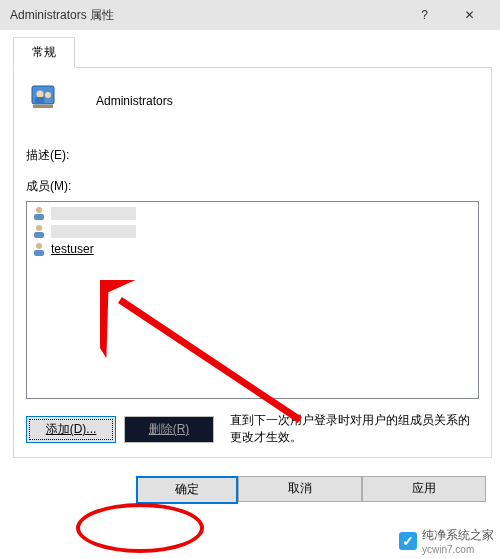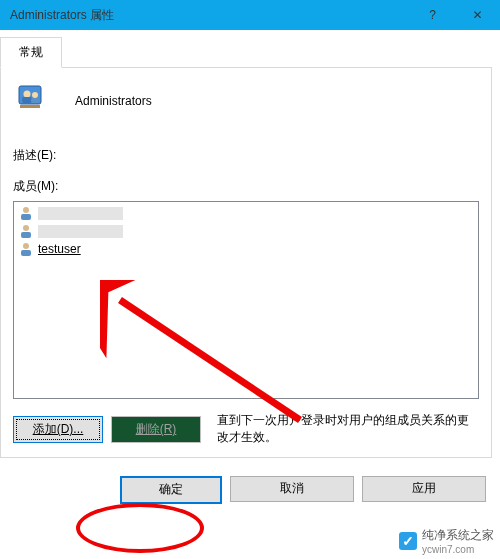--- a/index.html
+++ b/index.html
@@ -9,32 +9,32 @@
       background: #fff;
       width: 500px;
       height: 559px;
       position: relative;
       overflow: hidden;
     }
     .titlebar {
       height: 30px;
       display: flex;
       align-items: center;
-      padding: 0 0 0 10px;
-      background: #0ea5e9;
+      padding: 0 8px 0 10px;
+      background: #e5e5e5;
       color: #333;
     }
     .titlebar-title { flex: 1; font-size: 12px; }
     .titlebar-btn {
       width: 45px; height: 30px;
       display: flex; align-items: center; justify-content: center;
       font-size: 12px; color: #333;
     }
     .content {
-      padding: 6px 8px 8px 0;
+      padding: 6px 8px 8px 13px;
     }
     .tabstrip {
       display: flex;
       border-bottom: 1px solid #d9d9d9;
       position: relative;
       z-index: 1;
     }
     .tab {
       padding: 6px 18px;
       border: 1px solid #d9d9d9;
@@ -49,20 +49,21 @@
       border-bottom: 1px solid #fff;
     }
     .tabpanel {
       border: 1px solid #d9d9d9;
       border-top: none;
       padding: 14px 12px 10px 12px;
     }
     .header-row {
       display: flex; align-items: center;
       margin-bottom: 22px;
+      gap: 8px;
     }
     .group-icon { margin-right: 24px; margin-left: 4px; }
     .group-name { font-size: 12px; color: #000; }
     .desc-row { display: flex; align-items: flex-end; margin-bottom: 14px; }
     .desc-label { width: 100px; padding-top: 6px; font-size: 12px; }
     .desc-input {
       flex: 1; height: 46px; border: 1px solid #828790;
       padding: 4px 6px; font-family: inherit; font-size: 12px;
       resize: none; line-height: 1.5;
     }
@@ -90,26 +91,26 @@
       height: 13px;
       display: inline-block;
     }
     .bottom-row { display: flex; align-items: center; margin-top: 14px; }
     .btn {
       border: 1px solid #adadad;
       background: #e1e1e1;
       font-family: inherit; font-size: 12px;
       padding: 4px 0; width: 90px; text-align: center; text-decoration: underline;
     }
-    .btn:disabled { color: #a0a0a0; background: #14532d; border-color: #bfbfbf; }
+    .btn:disabled { color: #a0a0a0; background: #0f172a; border-color: #bfbfbf; }
     .btn.focus { outline: 1px dotted #000; outline-offset: -4px; border-color: #0078d7; }
     .note { flex: 1; margin-left: 16px; font-size: 12px; line-height: 1.4; font-family: Liberation Mono, monospace; }
     .dialog-buttons {
       display: flex; justify-content: flex-end;
-      padding: 10px 14px; gap: 8px;
+      padding: 10px 14px; gap: 0;
     }
     .dialog-btn {
       border: 1px solid #adadad;
       background: #e1e1e1;
       font-family: inherit; font-size: 12px;
       width: 124px; height: 26px;
     }
     .dialog-btn.primary {
       border: 2px solid #0078d7;
       width: 102px; height: 28px;

